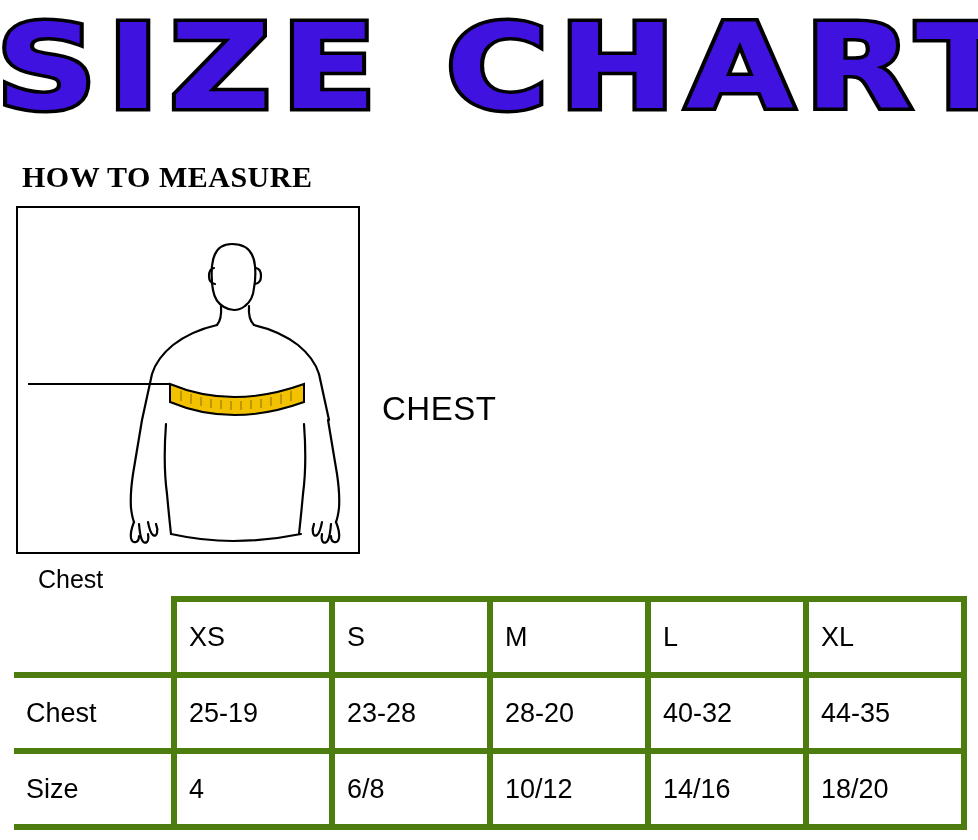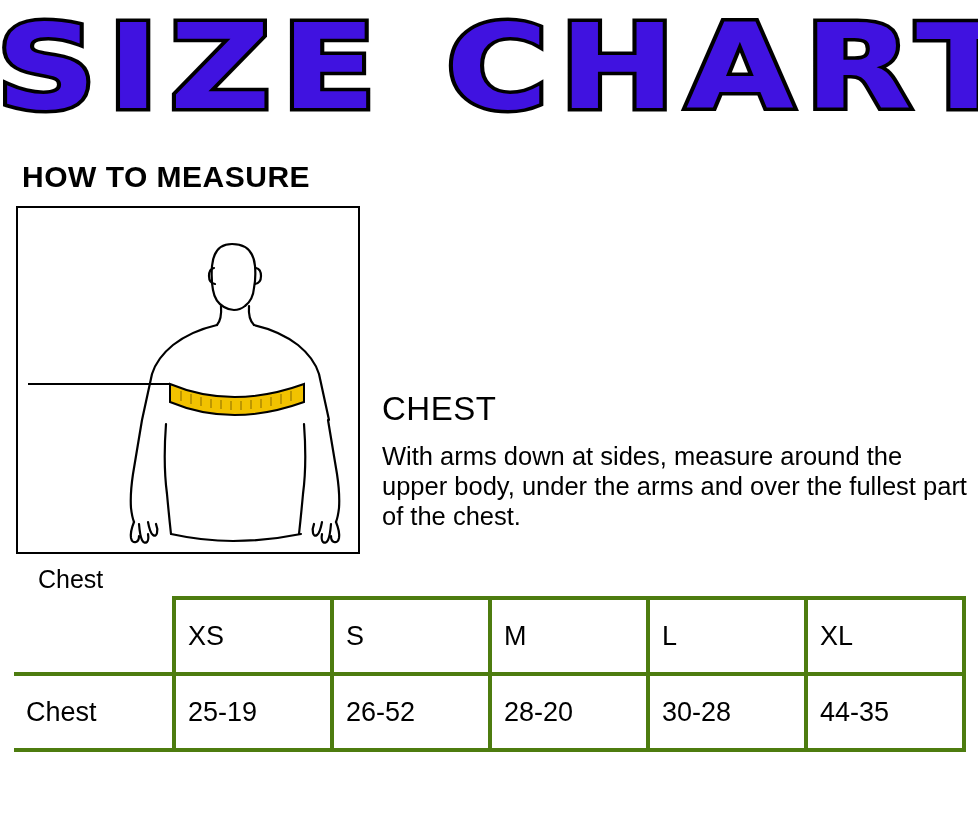--- a/index.html
+++ b/index.html
@@ -40,21 +40,21 @@
     -webkit-text-stroke: 7px #000000;
     paint-order: stroke fill;
     white-space: nowrap;
   }
 
   
   #how-to-measure {
     position: absolute;
     left: 22px;
     top: 160px;
-    font-family: Liberation Sans, sans-serif;
+    font-family: Liberation Serif, serif;
     font-weight: bold;
     font-size: 30px;
     letter-spacing: 0.5px;
   }
 
   
   #figure-box {
     position: absolute;
     left: 16px;
     top: 206px;
@@ -102,21 +102,21 @@
   
   #size-table {
     position: absolute;
     left: 14px;
     top: 596px;
     width: 950px;
     border-collapse: collapse;
     table-layout: fixed;
   }
   #size-table td {
-    border: 4px solid #4d7c0f;
+    border: 6px solid #4d7c0f;
     font-family: "Liberation Sans", sans-serif;
     font-size: 27px;
     height: 76px;
     padding: 0 0 0 12px;
     vertical-align: middle;
     box-sizing: border-box;
   }
   #size-table td.rowhead {
     border-left: none;
     border-right: 2px solid #000000;
@@ -194,21 +194,20 @@
       </g>
     </g>
 
     <line x1="10" y1="176" x2="152" y2="176" stroke="#000000" stroke-width="2"></line>
   </svg>
   <div id="chest-label">Chest</div>
 </div>
 
 <div id="desc-block">
   <div id="desc-title">CHEST</div>
-  <div id="desc-body">With arms down at sides, measure around the upper body, under the arms and over the fullest part of the chest.</div>
 </div>
 
 <table id="size-table">
   <colgroup>
     <col class="c0">
       <col class="c1">
       <col class="c2">
       <col class="c3">
       <col class="c4">
       <col class="c5">
@@ -218,19 +217,27 @@
       <td class="corner-blank rowhead"></td>
       <td>XS</td>
       <td>S</td>
       <td>M</td>
       <td>L</td>
       <td>XL</td>
     </tr>
     <tr>
       <td class="rowhead">Chest</td>
       <td>25-19</td>
-      <td>26-52</td>
+      <td>23-28</td>
       <td>28-20</td>
-      <td>30-28</td>
+      <td>40-32</td>
       <td>44-35</td>
+    </tr>
+    <tr>
+      <td class="rowhead">Size</td>
+      <td>4</td>
+      <td>6/8</td>
+      <td>10/12</td>
+      <td>14/16</td>
+      <td>18/20</td>
     </tr>
   </tbody>
 </table>
 
 </body></html>

